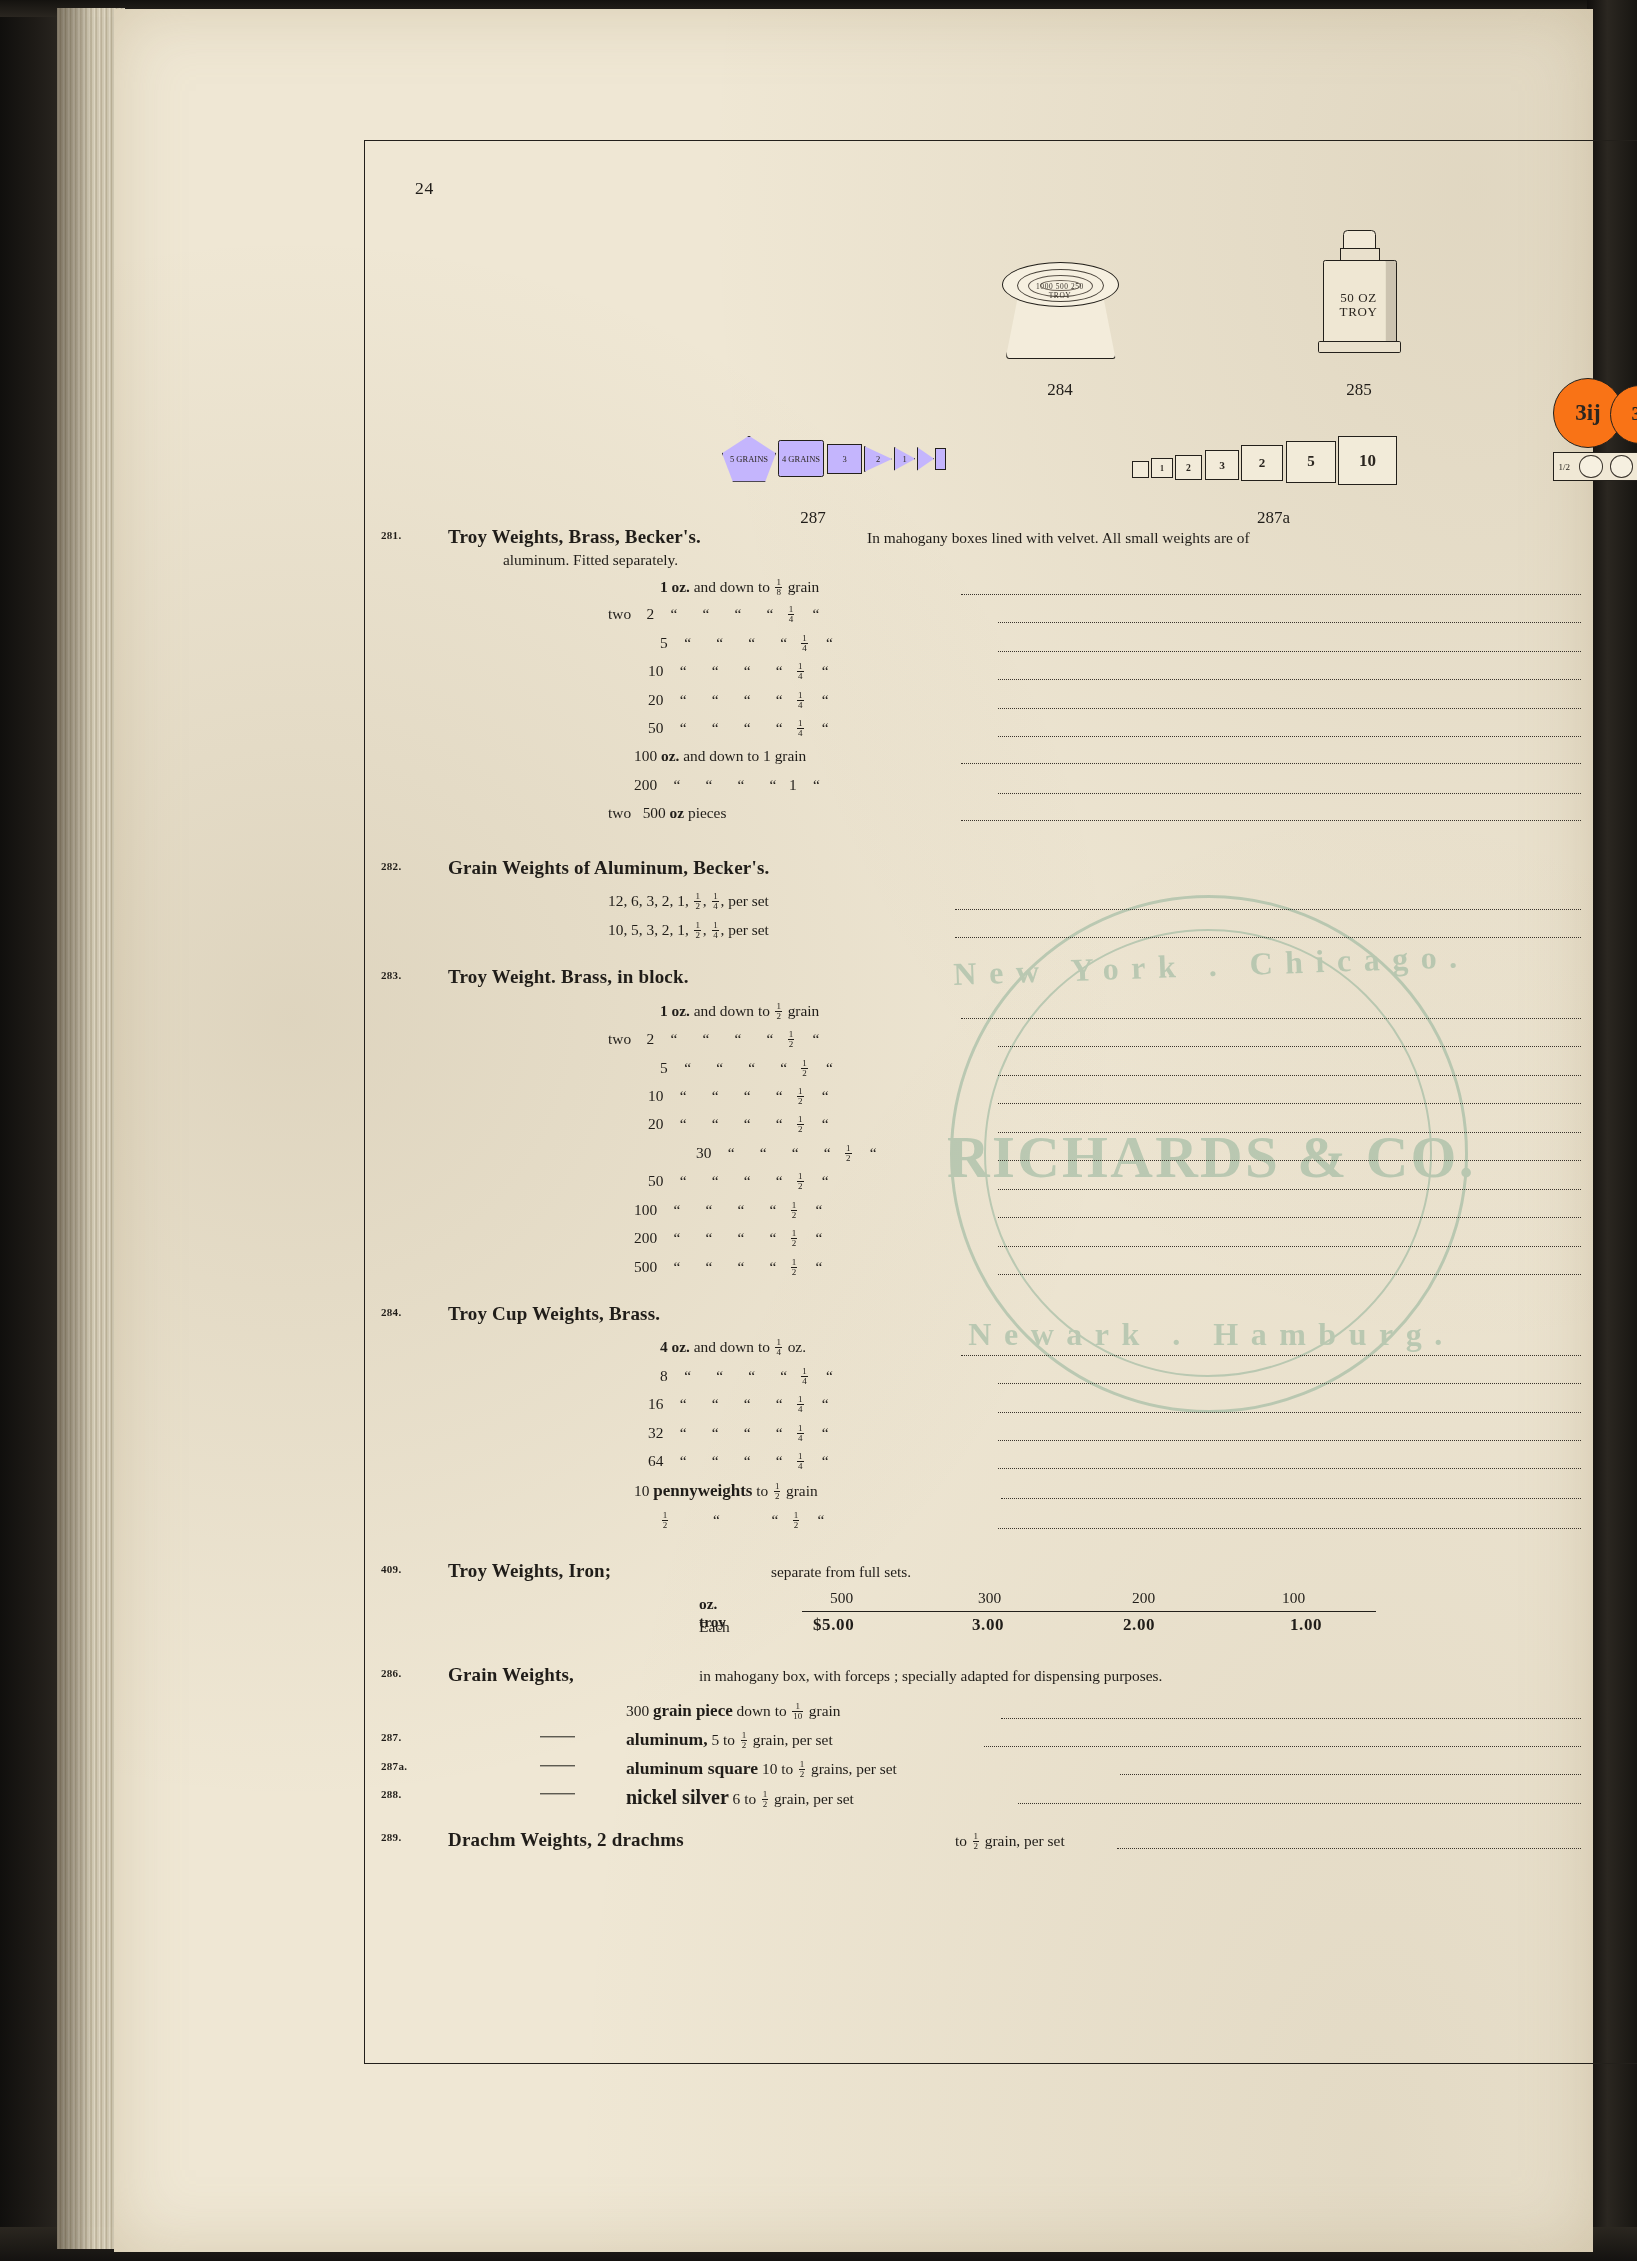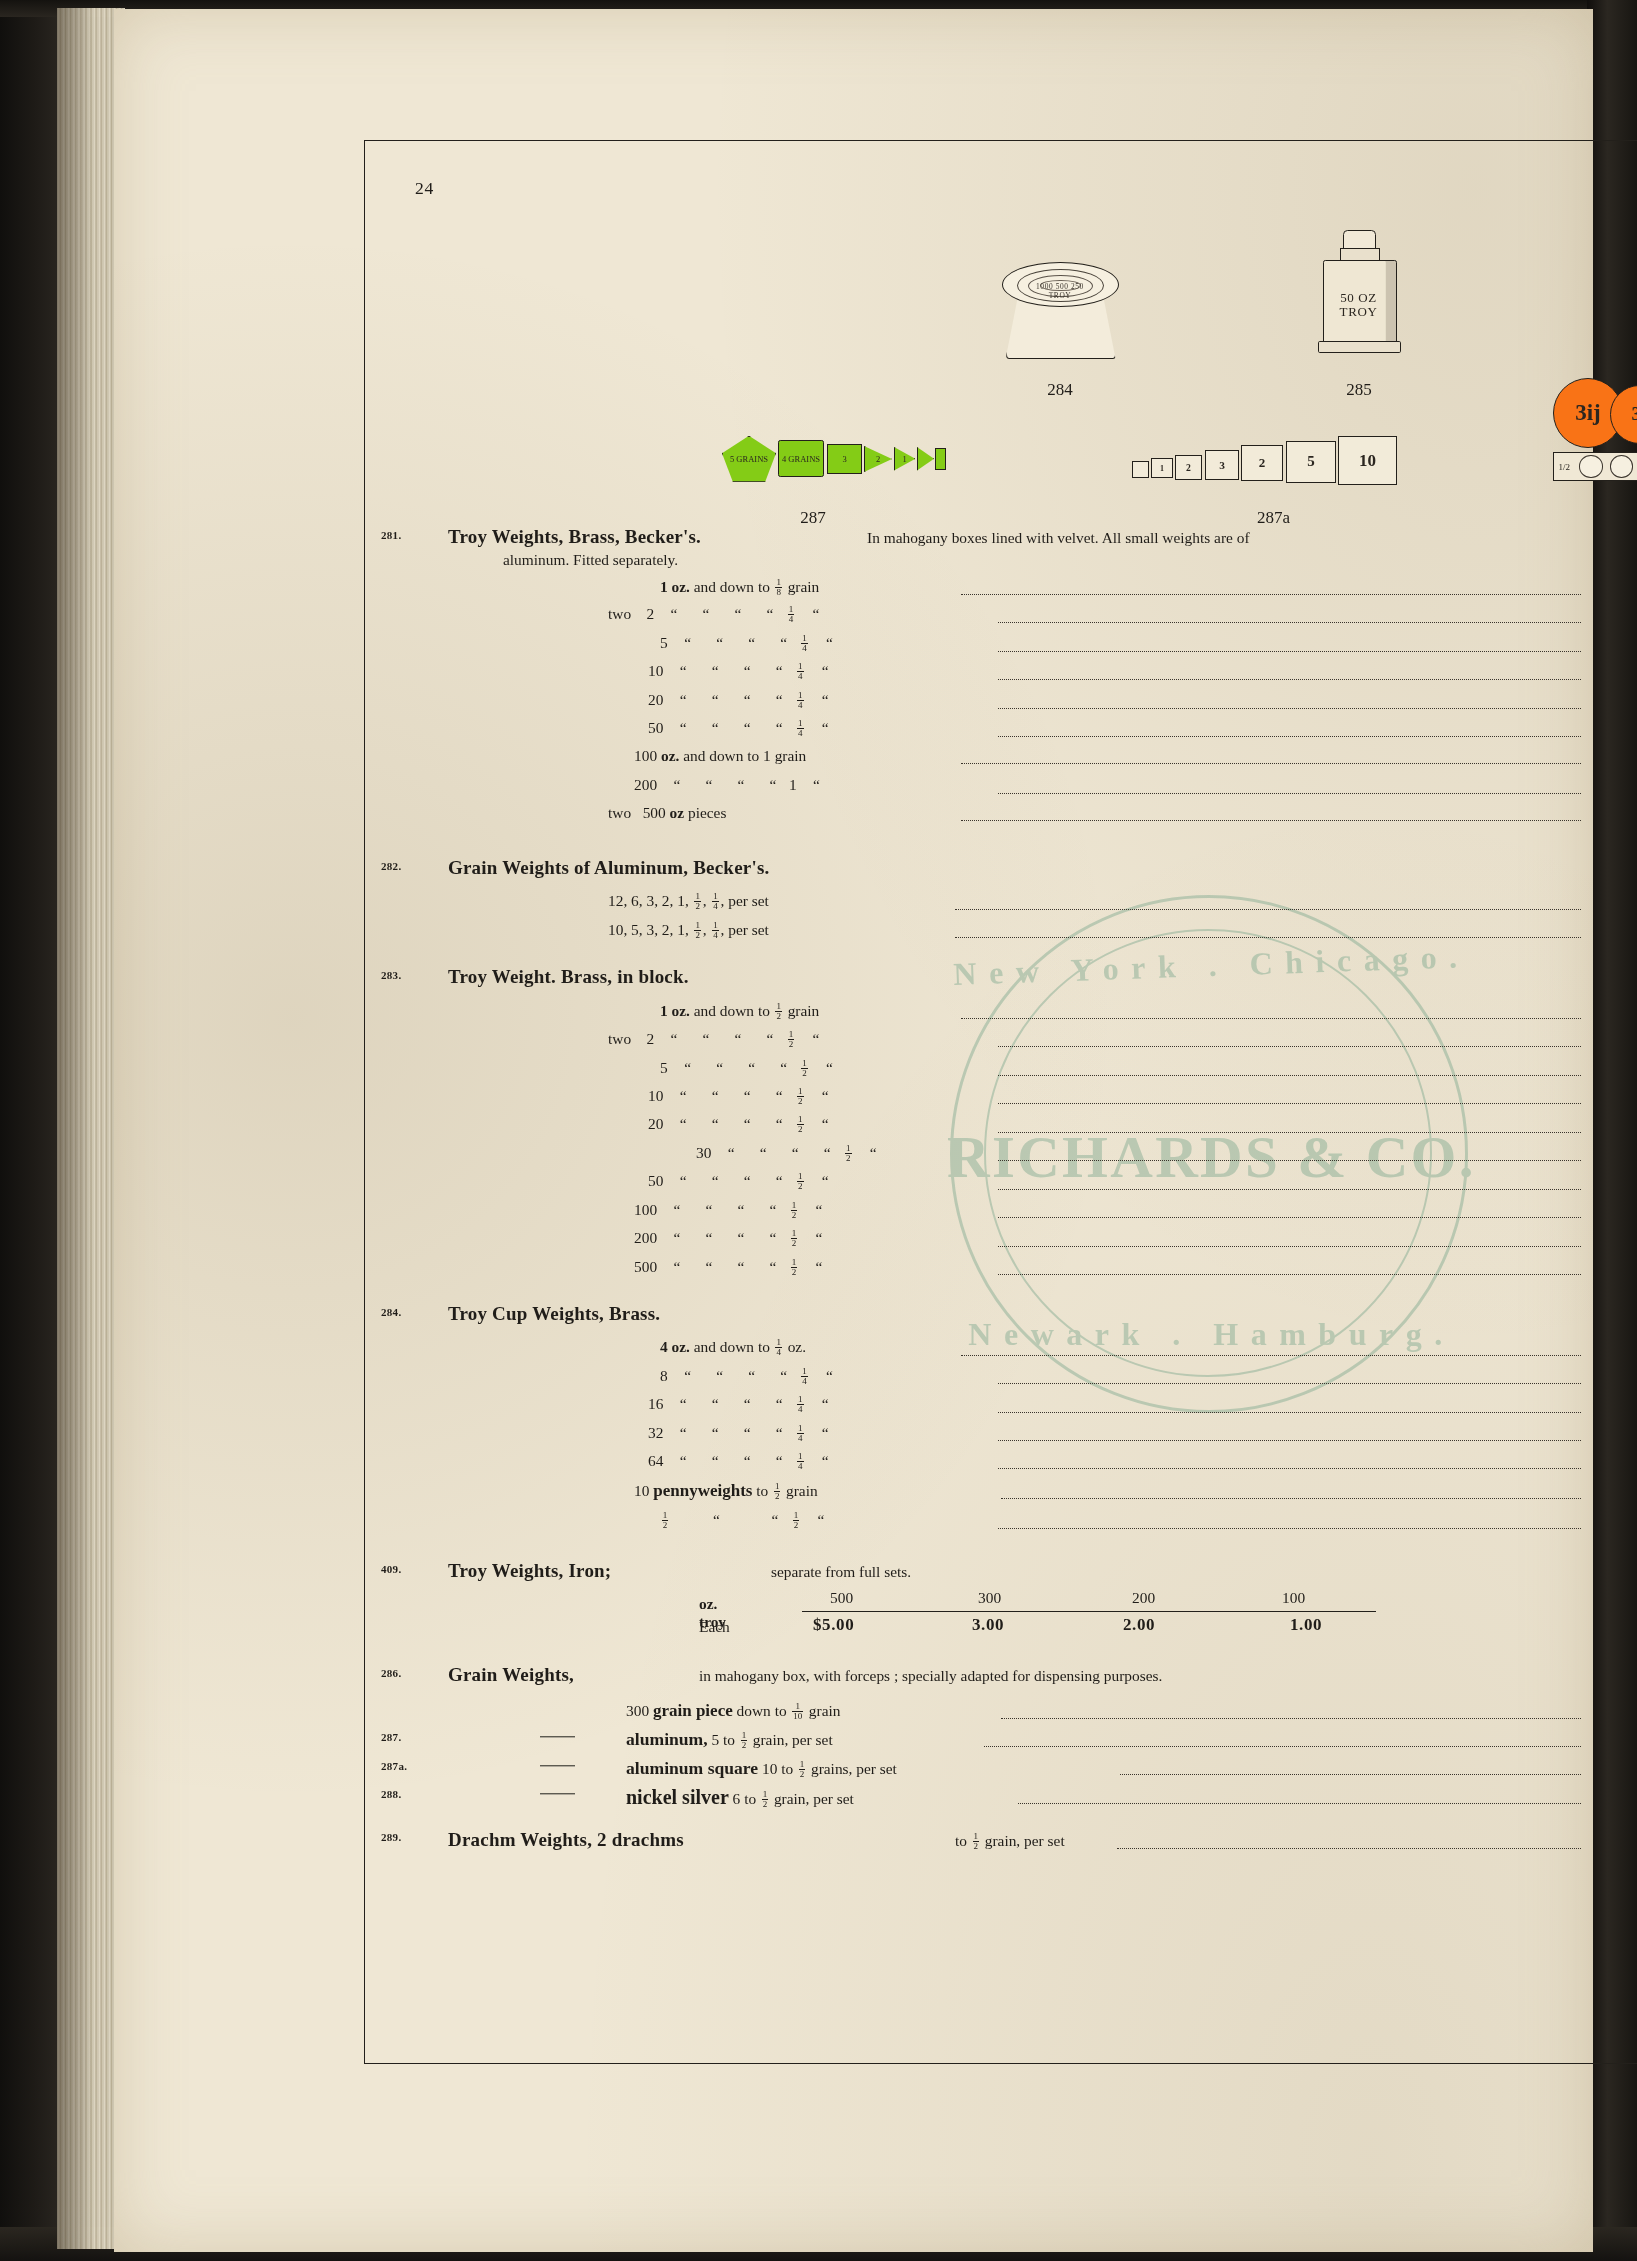--- a/index.html
+++ b/index.html
@@ -85,21 +85,21 @@
     border:1.7px solid #23201b;background:#e9e0cc;}
   .bw-body{position:absolute;left:15px;top:30px;width:72px;height:85px;
     border:1.7px solid #23201b;background:#efe7d3;border-radius:2.3px;
     box-shadow:inset -10.2px 0 0 rgba(80,70,55,.22);}
   .bw-txt{position:absolute;left:20.5px;top:61px;width:60px;text-align:center;
     font-size:13px;line-height:1.05;color:#2b2620;letter-spacing:0.6px;}
   .bw-base{position:absolute;left:10.2px;top:111px;width:81px;height:10.2px;
     border:1.7px solid #23201b;background:#e9e0cc;border-radius:1.7px;}
 
   .set287{position:absolute;left:341px;top:222px;width:245px;height:63px;}
-  .gs{position:absolute;border:1.7px solid #23201b;background:#84cc16;
+  .gs{position:absolute;border:1.7px solid #23201b;background:#c4b5fd;
       font-size:8.5px;display:flex;align-items:center;justify-content:center;color:#2b2620;}
   .gs.p1{left:0;top:6.8px;width:52px;height:44px;
       clip-path:polygon(50% 0%,100% 38%,80% 100%,20% 100%,0% 38%);}
   .gs.p2{left:56px;top:11.4px;width:44px;height:35px;border-radius:2.3px;}
   .gs.p3{left:105px;top:15px;width:33px;height:28.4px;
       clip-path:polygon(0 0,100% 0,100% 100%,0 100%);}
   .gs.p4{left:142px;top:17px;width:26px;height:24px;
       clip-path:polygon(0 0,100% 50%,0 100%);}
   .gs.p5{left:172px;top:18px;width:19.3px;height:21.6px;
       clip-path:polygon(0 0,100% 50%,0 100%);}

